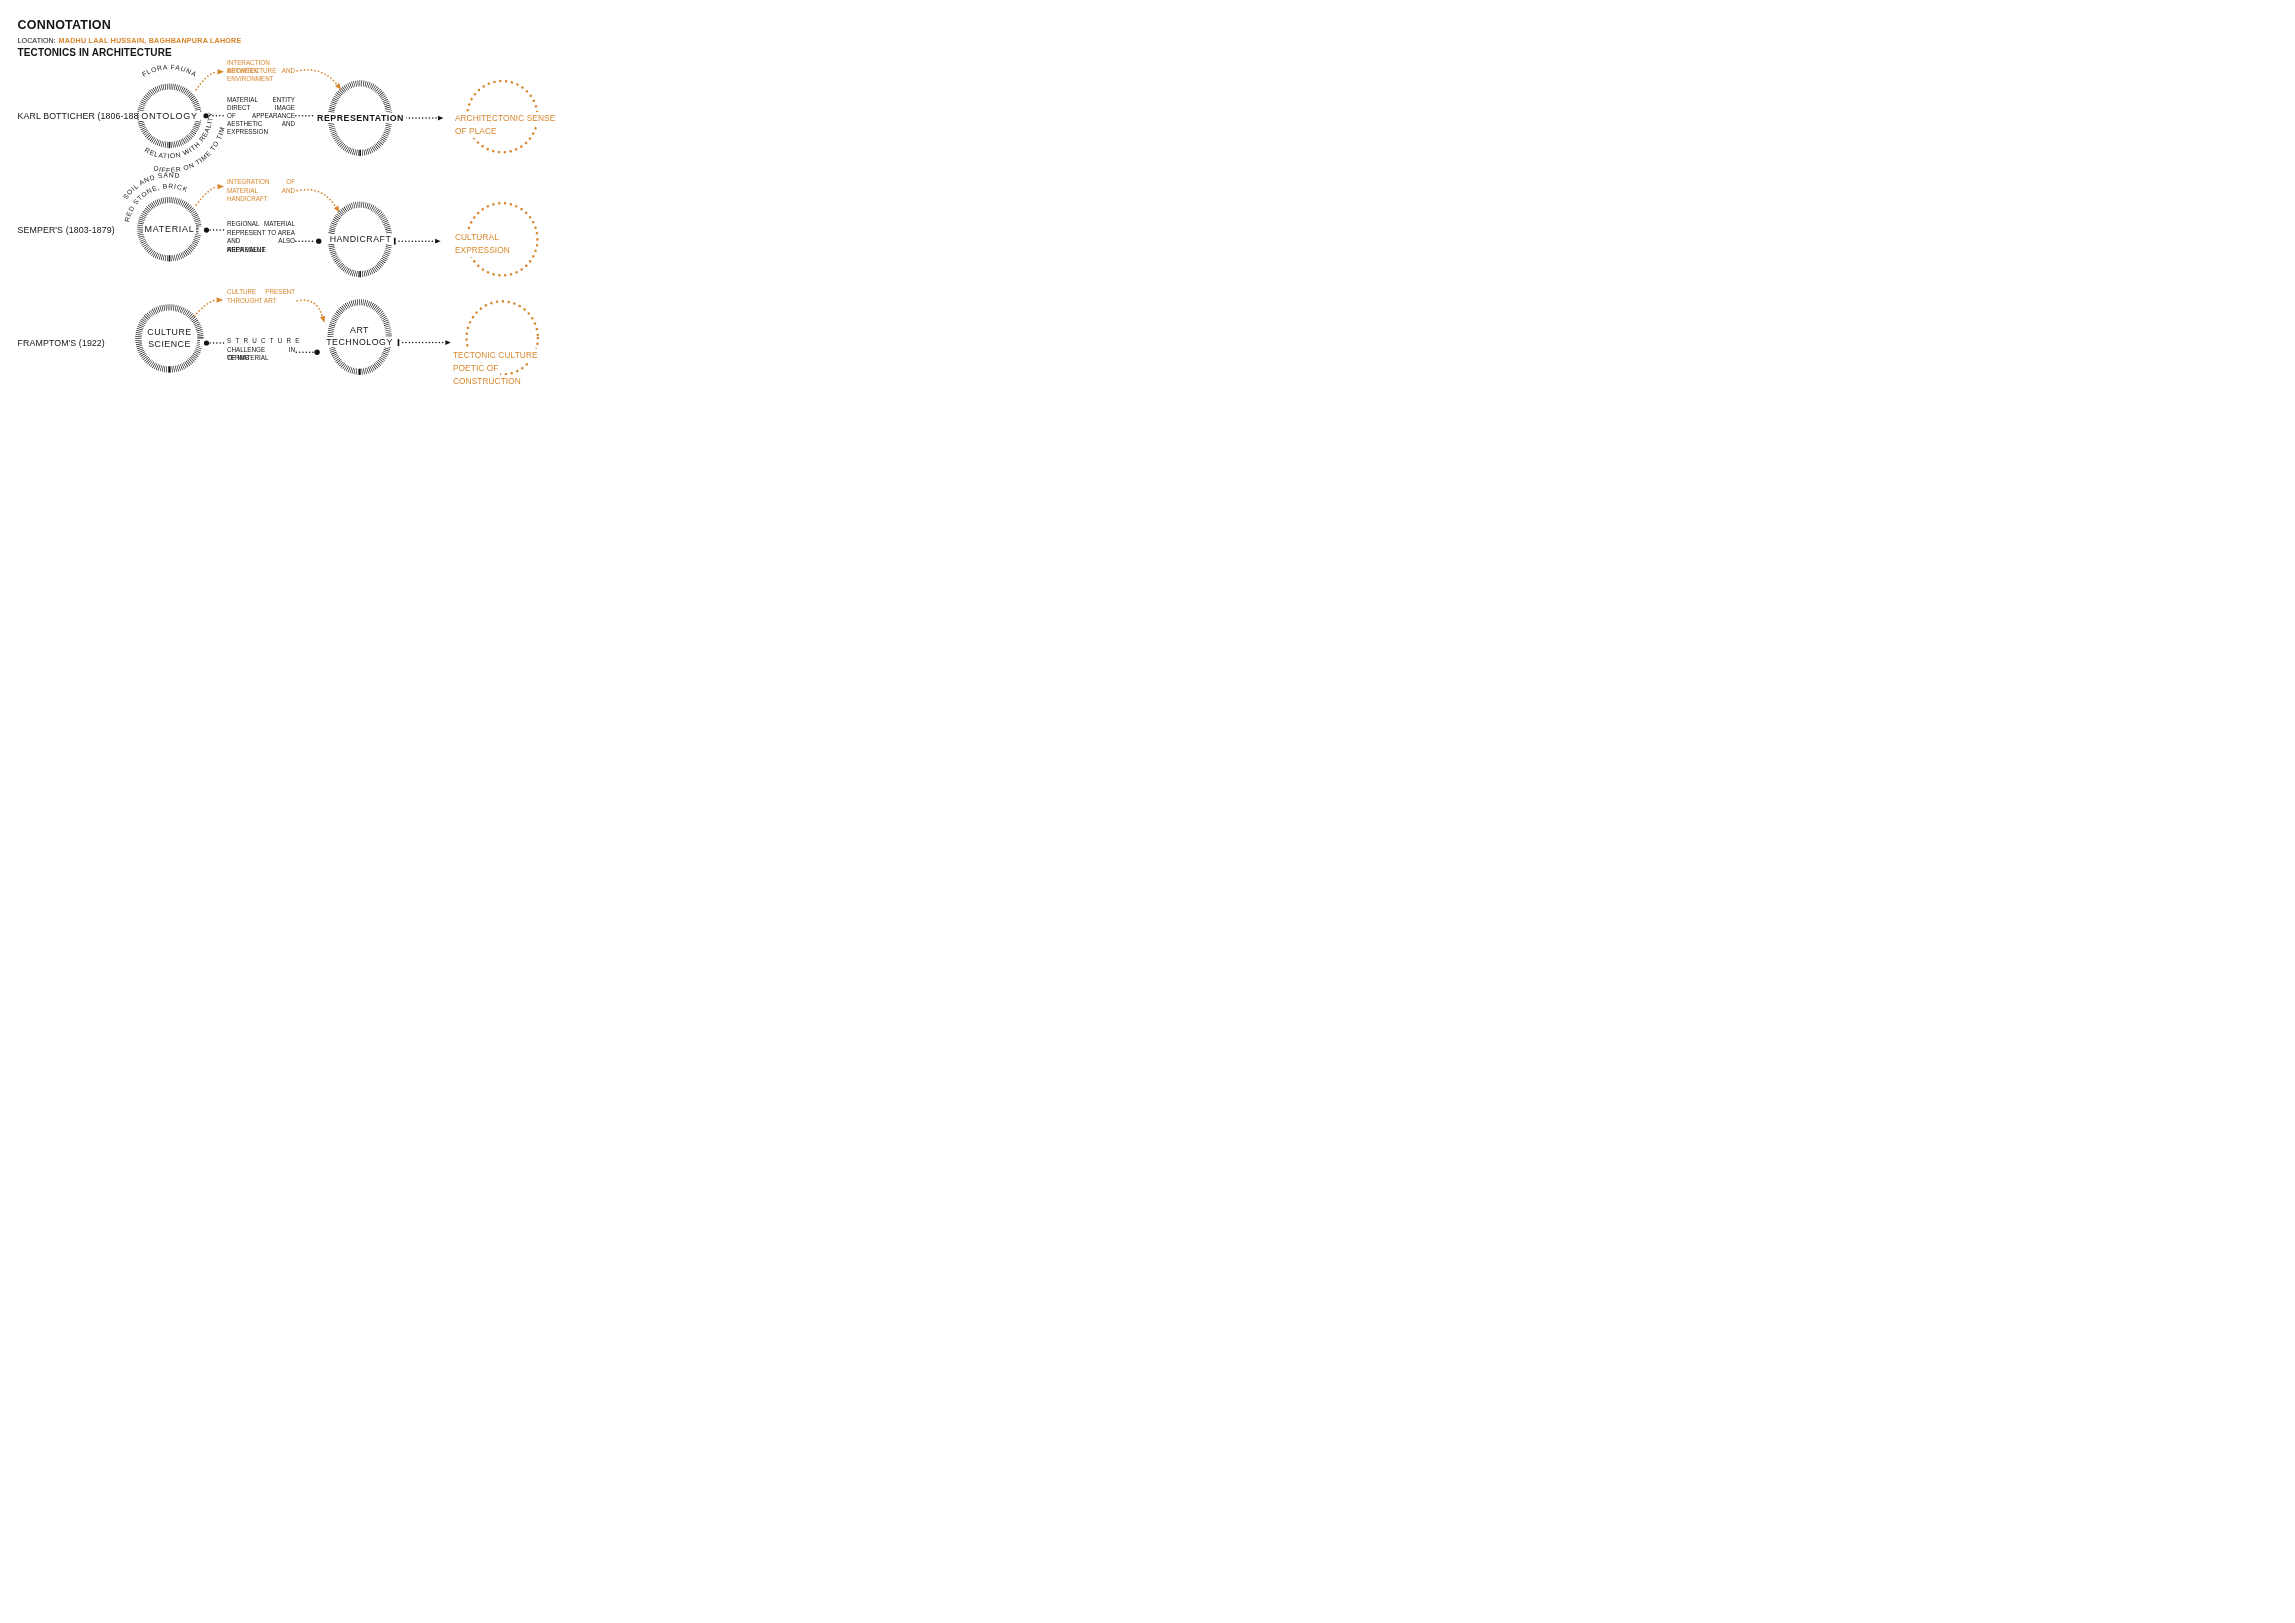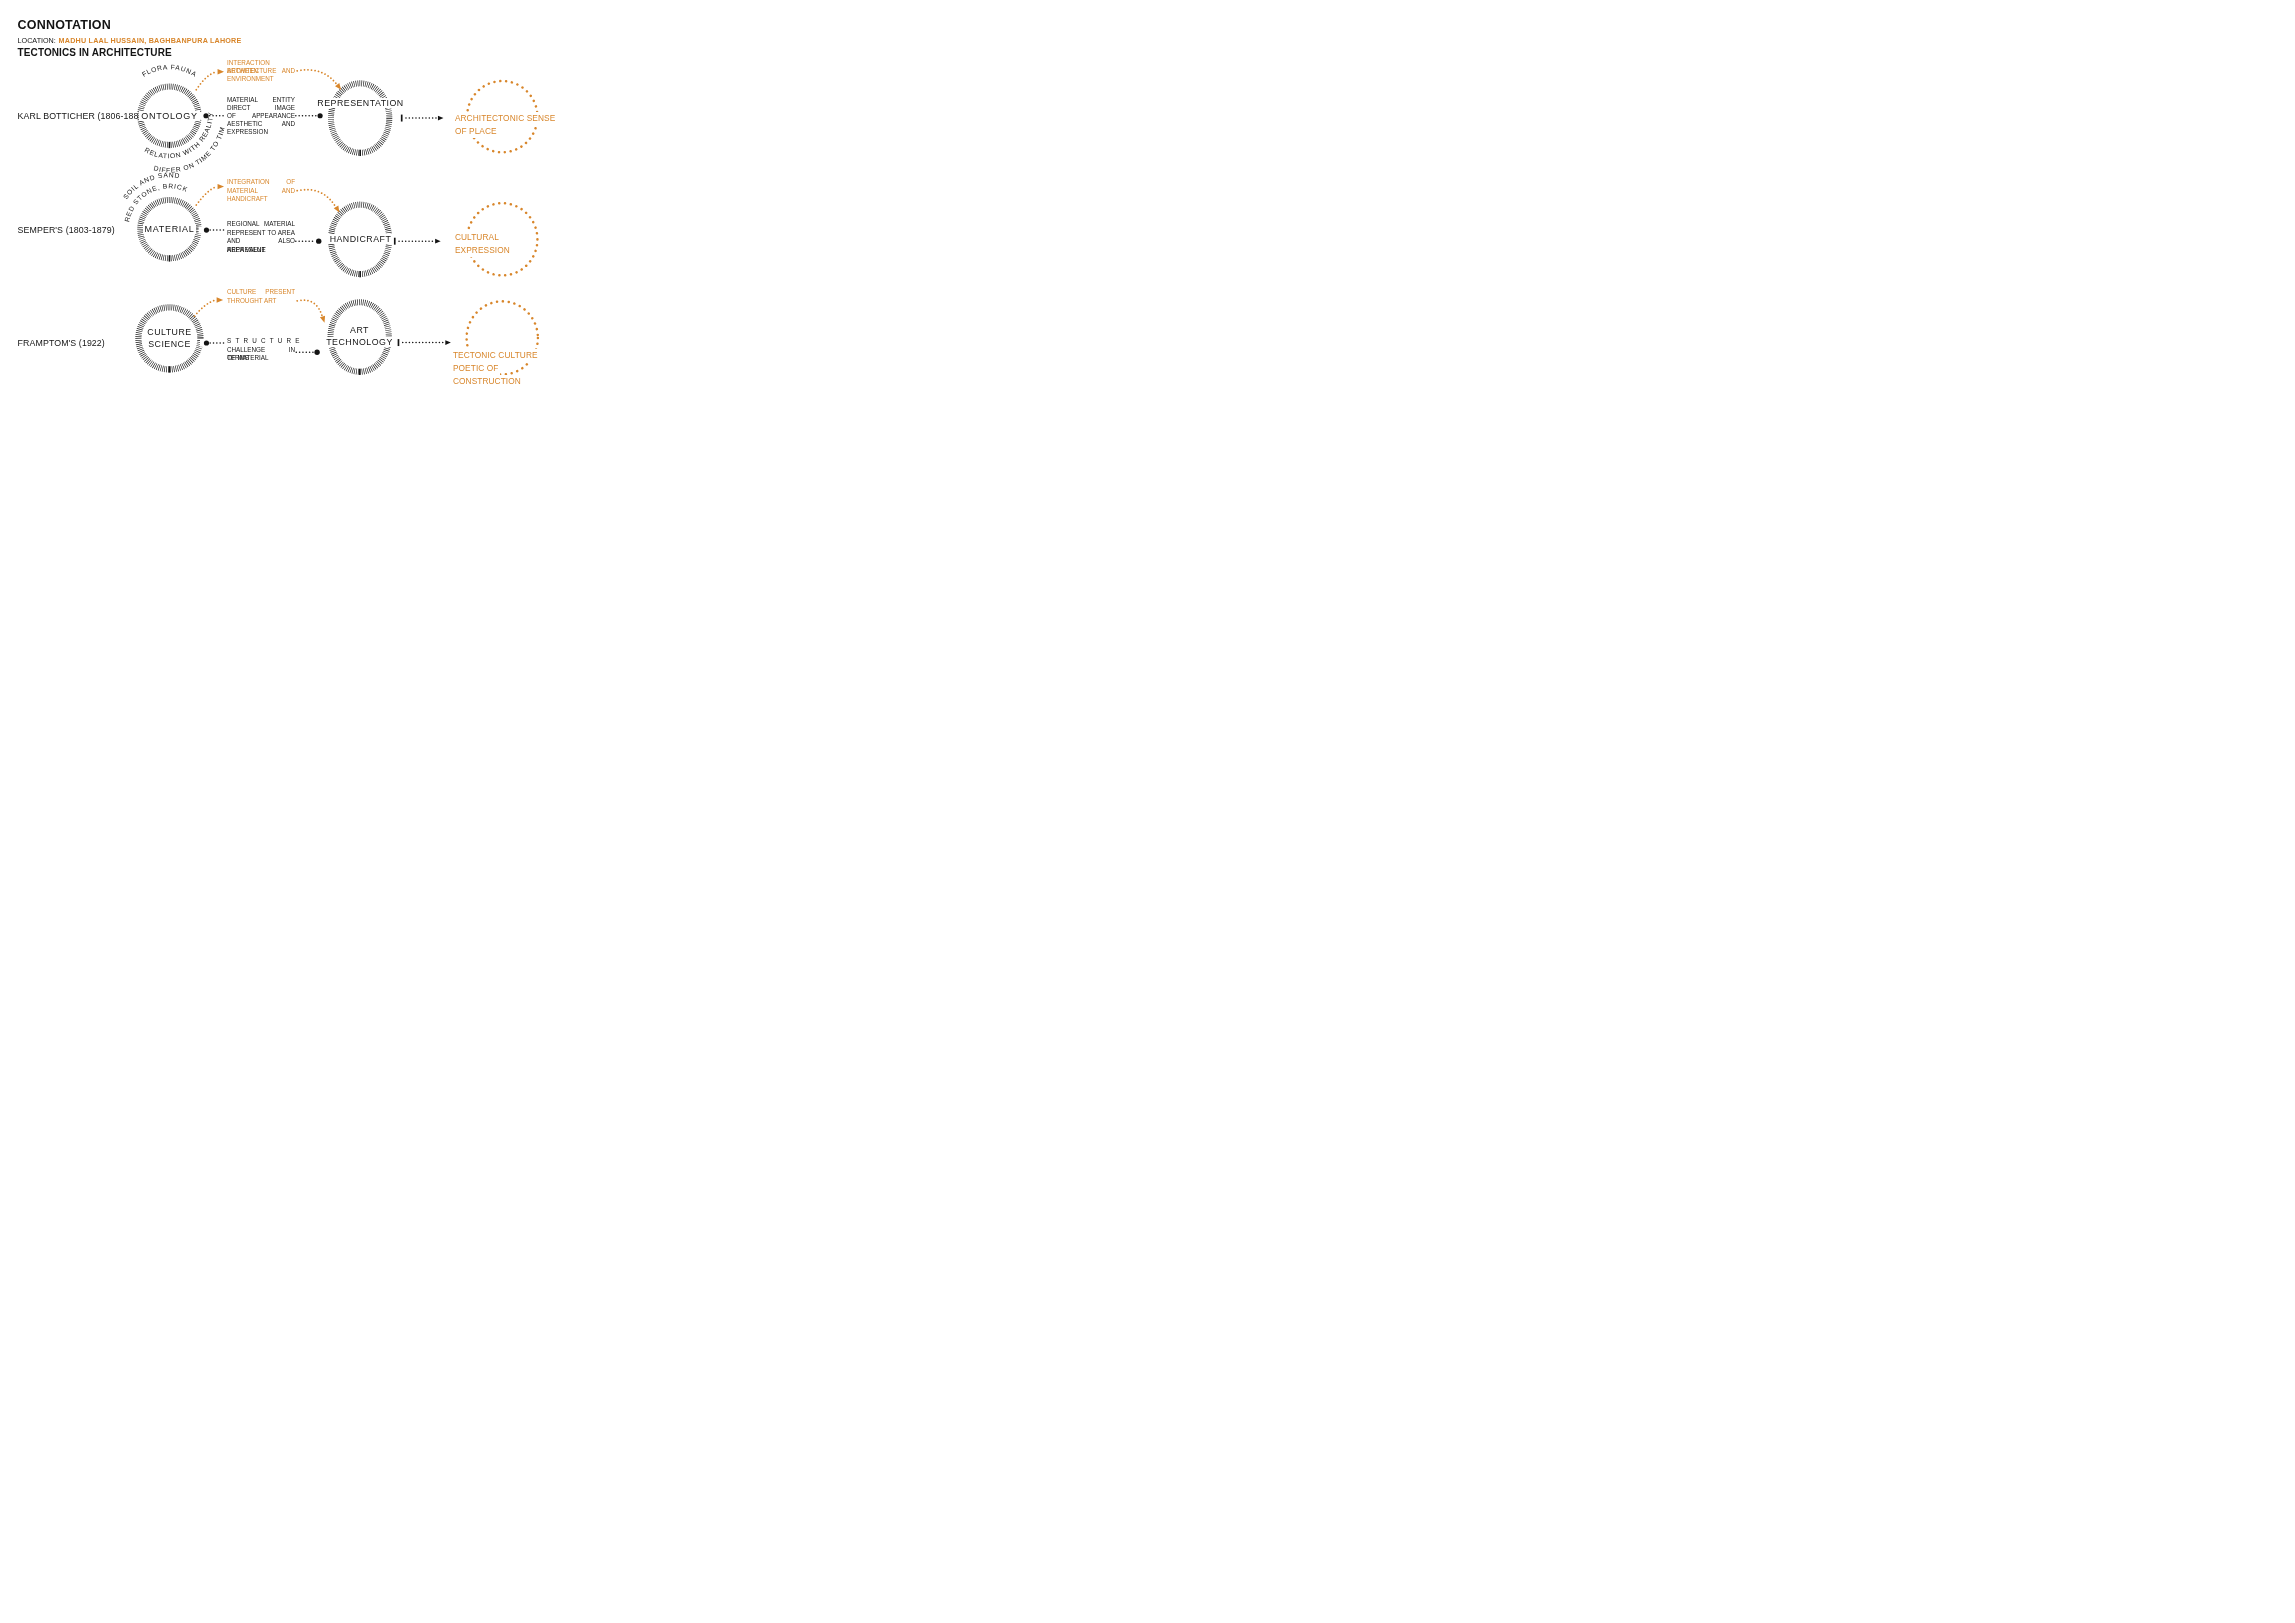--- a/index.html
+++ b/index.html
@@ -130,21 +130,21 @@
   <div class="abs locline" style="left:17.6px;top:36px;">
     <span class="lab">LOCATION:</span><span class="val">MADHU LAAL HUSSAIN, BAGHBANPURA LAHORE</span>
   </div>
   <div class="abs subtitle" style="left:17.6px;top:47px;">TECTONICS IN ARCHITECTURE</div>
 
   <div class="abs author" style="left:17.6px;top:111px;">KARL BOTTICHER (1806-1889)</div>
   <div class="abs author" style="left:17.6px;top:225px;">SEMPER'S (1803-1879)</div>
   <div class="abs author" style="left:17.6px;top:338px;">FRAMPTOM'S (1922)</div>
 
   <div class="abs nodelabel n20" style="left:128px;width:83px;top:111px;"><span>ONTOLOGY</span></div>
-  <div class="abs nodelabel n19" style="left:314px;width:93px;top:98px;"><span>REPRESENTATION</span></div>
+  <div class="abs nodelabel n19" style="left:314px;width:93px;top:113px;font-weight:bold;"><span>REPRESENTATION</span></div>
 
   <div class="abs block tight orange" style="left:227px;top:59px;">
     <div class="jline">INTERACTION BETWEEN</div>
     <div class="jline">ARCHITECTURE AND</div>
     <div class="sline">ENVIRONMENT</div>
   </div>
   <div class="abs block tight" style="left:227px;top:96px;">
     <div class="jline">MATERIAL ENTITY</div>
     <div class="jline">DIRECT IMAGE</div>
     <div class="jline">OF APPEARANCE</div>

